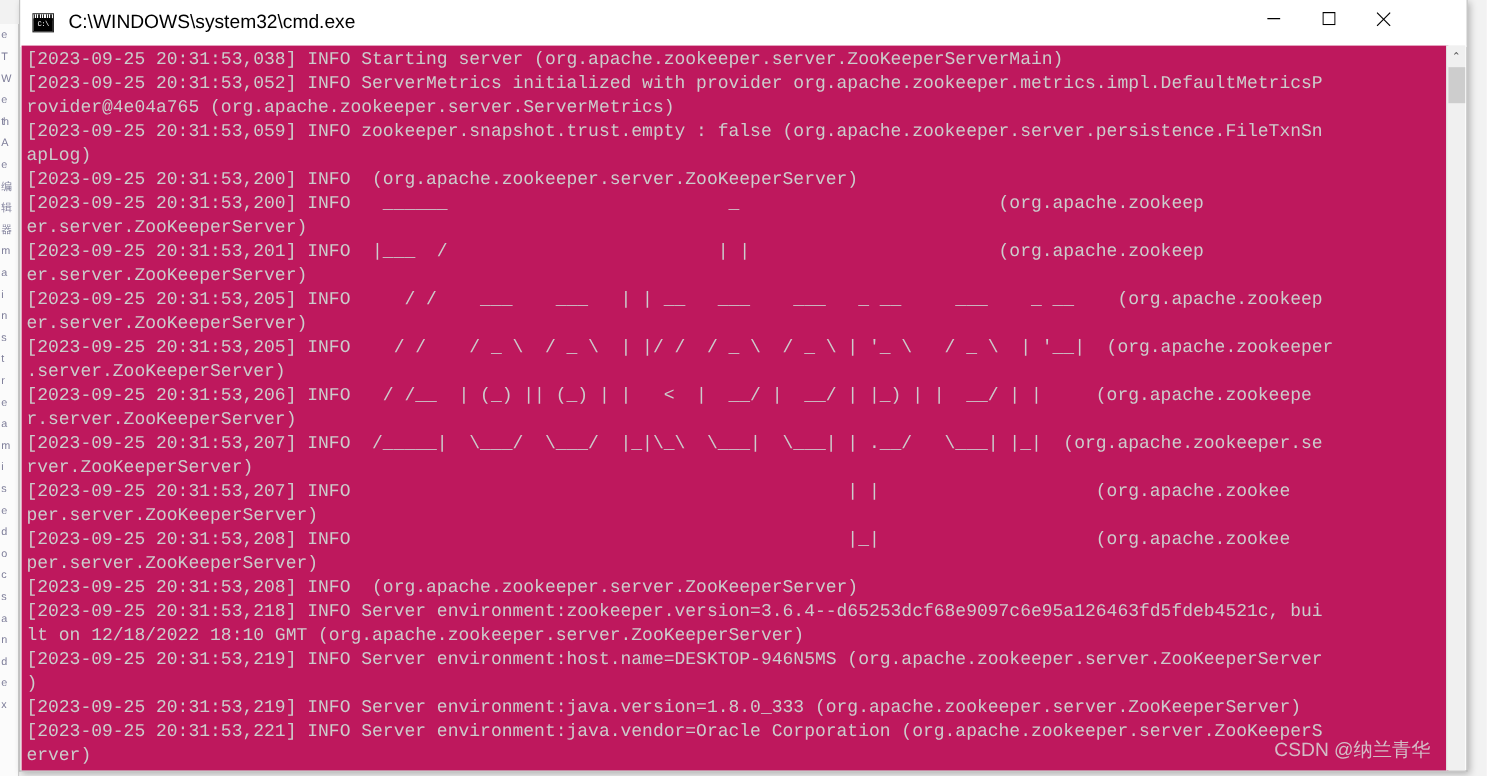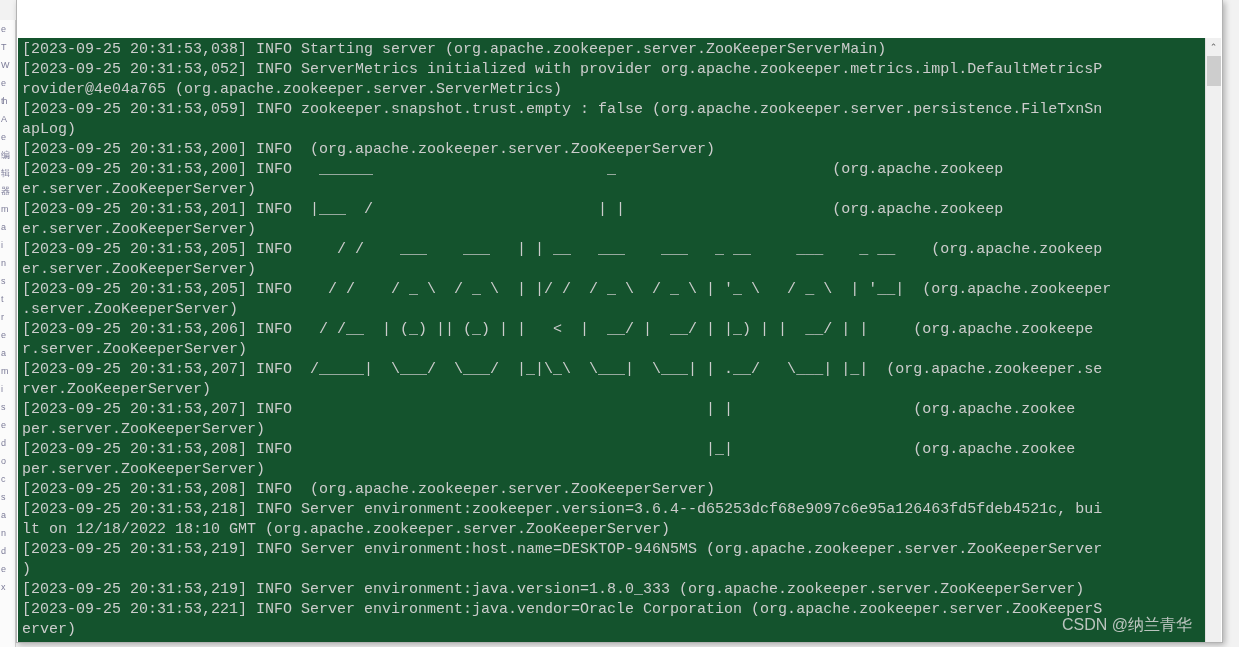--- a/index.html
+++ b/index.html
@@ -114,21 +114,21 @@
   #btn-max { right: 92px; }
   #btn-close { right: 46px; }
 
   
   #terminal {
     position: absolute;
     left: 1px;
     top: 38px;
     width: 1189px;
     height: 604px;
-    background: #14532d;
+    background: #be185d;
     overflow: hidden;
     font-family: "Liberation Mono", "DejaVu Sans Mono", monospace;
     font-size: 15px;
     line-height: 20px;
     color: #cccccc;
     white-space: pre;
     padding: 2px 0 0 4px;
     box-sizing: border-box;
     letter-spacing: 0px;
   }
@@ -215,20 +215,40 @@
       <span>a</span>
       <span>n</span>
       <span>d</span>
       <span>e</span>
       <span>x</span>
     </div>
 </div>
 
 <div id="cmd-window">
 
+  <div id="titlebar">
+    <div id="app-icon"></div>
+    <div id="title-text">C:\WINDOWS\system32\cmd.exe</div>
+    <div class="winbtn" id="btn-min">
+      <svg width="11" height="11" viewBox="0 0 11 11">
+        <line x1="0" y1="5.5" x2="11" y2="5.5" stroke="#000" stroke-width="1"></line>
+      </svg>
+    </div>
+    <div class="winbtn" id="btn-max">
+      <svg width="11" height="11" viewBox="0 0 11 11">
+        <rect x="0.5" y="0.5" width="10" height="10" fill="none" stroke="#000" stroke-width="1"></rect>
+      </svg>
+    </div>
+    <div class="winbtn" id="btn-close">
+      <svg width="12" height="12" viewBox="0 0 12 12">
+        <line x1="0.5" y1="0.5" x2="11.5" y2="11.5" stroke="#000" stroke-width="1"></line>
+        <line x1="11.5" y1="0.5" x2="0.5" y2="11.5" stroke="#000" stroke-width="1"></line>
+      </svg>
+    </div>
+  </div>
 
   <div id="terminal"><div class="line">[2023-09-25 20:31:53,038] INFO Starting server (org.apache.zookeeper.server.ZooKeeperServerMain)</div><div class="line">[2023-09-25 20:31:53,052] INFO ServerMetrics initialized with provider org.apache.zookeeper.metrics.impl.DefaultMetricsP</div><div class="line">rovider@4e04a765 (org.apache.zookeeper.server.ServerMetrics)</div><div class="line">[2023-09-25 20:31:53,059] INFO zookeeper.snapshot.trust.empty : false (org.apache.zookeeper.server.persistence.FileTxnSn</div><div class="line">apLog)</div><div class="line">[2023-09-25 20:31:53,200] INFO  (org.apache.zookeeper.server.ZooKeeperServer)</div><div class="line">[2023-09-25 20:31:53,200] INFO   ______                          _                        (org.apache.zookeep</div><div class="line">er.server.ZooKeeperServer)</div><div class="line">[2023-09-25 20:31:53,201] INFO  |___  /                         | |                       (org.apache.zookeep</div><div class="line">er.server.ZooKeeperServer)</div><div class="line">[2023-09-25 20:31:53,205] INFO     / /    ___    ___   | | __   ___    ___   _ __     ___    _ __    (org.apache.zookeep</div><div class="line">er.server.ZooKeeperServer)</div><div class="line">[2023-09-25 20:31:53,205] INFO    / /    / _ \  / _ \  | |/ /  / _ \  / _ \ | '_ \   / _ \  | '__|  (org.apache.zookeeper</div><div class="line">.server.ZooKeeperServer)</div><div class="line">[2023-09-25 20:31:53,206] INFO   / /__  | (_) || (_) | |   &lt;  |  __/ |  __/ | |_) | |  __/ | |     (org.apache.zookeepe</div><div class="line">r.server.ZooKeeperServer)</div><div class="line">[2023-09-25 20:31:53,207] INFO  /_____|  \___/  \___/  |_|\_\  \___|  \___| | .__/   \___| |_|  (org.apache.zookeeper.se</div><div class="line">rver.ZooKeeperServer)</div><div class="line">[2023-09-25 20:31:53,207] INFO                                              | |                    (org.apache.zookee</div><div class="line">per.server.ZooKeeperServer)</div><div class="line">[2023-09-25 20:31:53,208] INFO                                              |_|                    (org.apache.zookee</div><div class="line">per.server.ZooKeeperServer)</div><div class="line">[2023-09-25 20:31:53,208] INFO  (org.apache.zookeeper.server.ZooKeeperServer)</div><div class="line">[2023-09-25 20:31:53,218] INFO Server environment:zookeeper.version=3.6.4--d65253dcf68e9097c6e95a126463fd5fdeb4521c, bui</div><div class="line">lt on 12/18/2022 18:10 GMT (org.apache.zookeeper.server.ZooKeeperServer)</div><div class="line">[2023-09-25 20:31:53,219] INFO Server environment:host.name=DESKTOP-946N5MS (org.apache.zookeeper.server.ZooKeeperServer</div><div class="line">)</div><div class="line">[2023-09-25 20:31:53,219] INFO Server environment:java.version=1.8.0_333 (org.apache.zookeeper.server.ZooKeeperServer)</div><div class="line">[2023-09-25 20:31:53,221] INFO Server environment:java.vendor=Oracle Corporation (org.apache.zookeeper.server.ZooKeeperS</div><div class="line">erver)</div></div>
 
   <div id="scrollbar">
     <div id="sb-up">⌃</div>
     <div id="sb-thumb"></div>
   </div>
 
   <div id="watermark">CSDN @纳兰青华</div>
 

